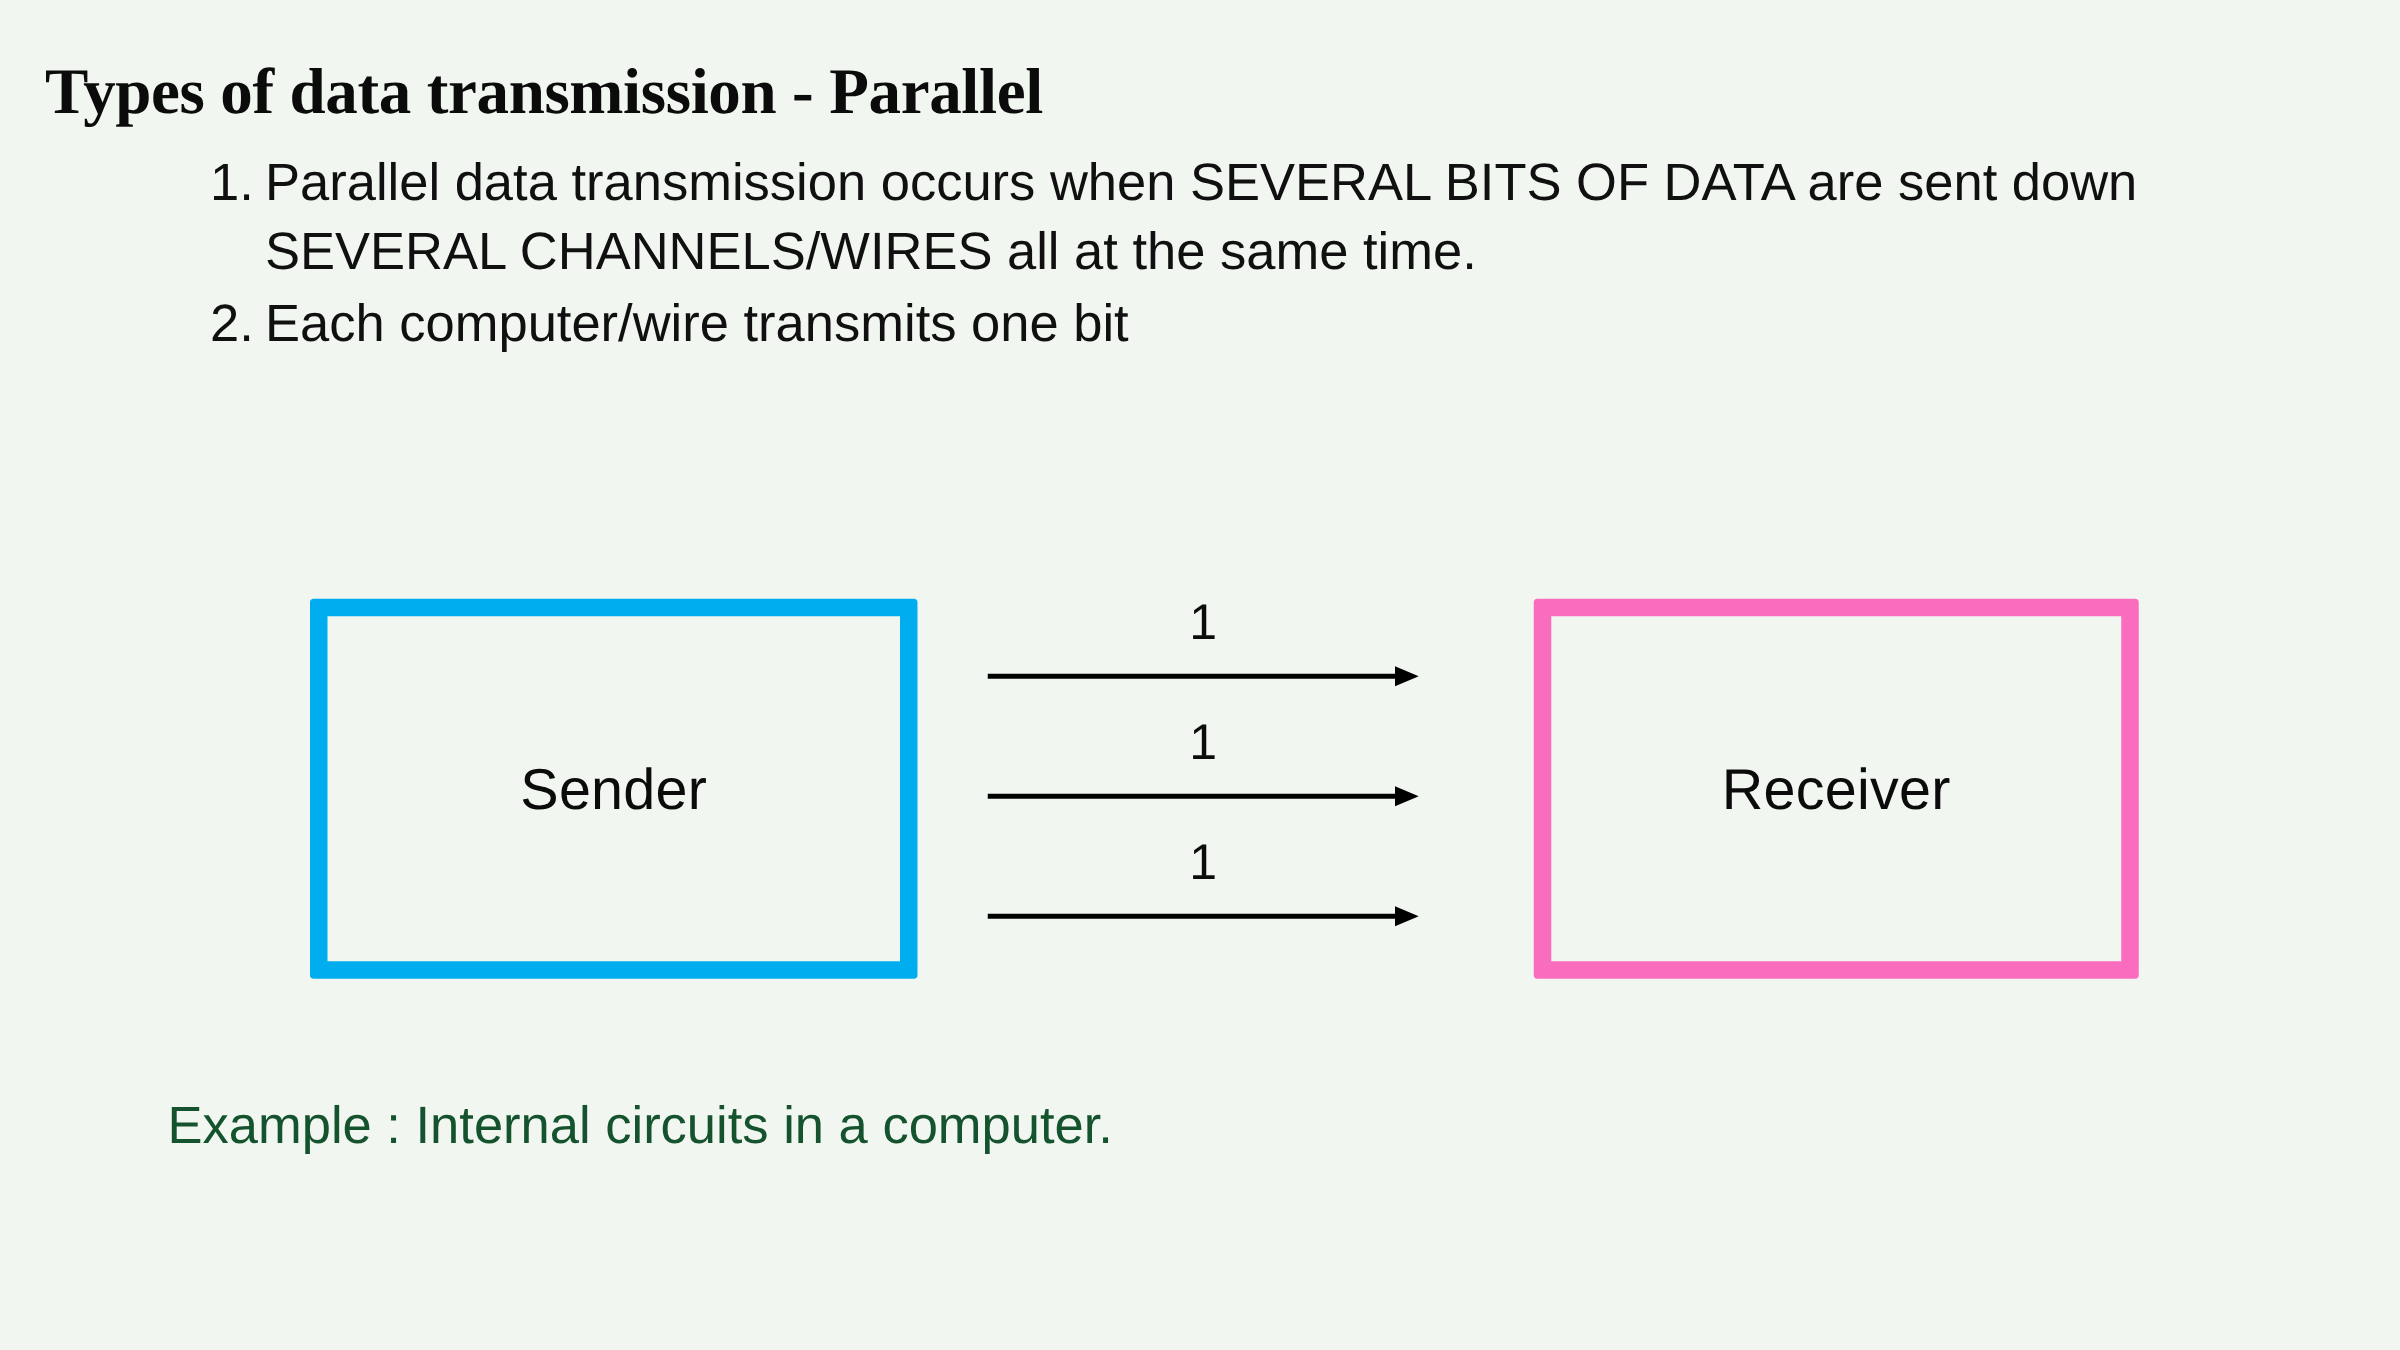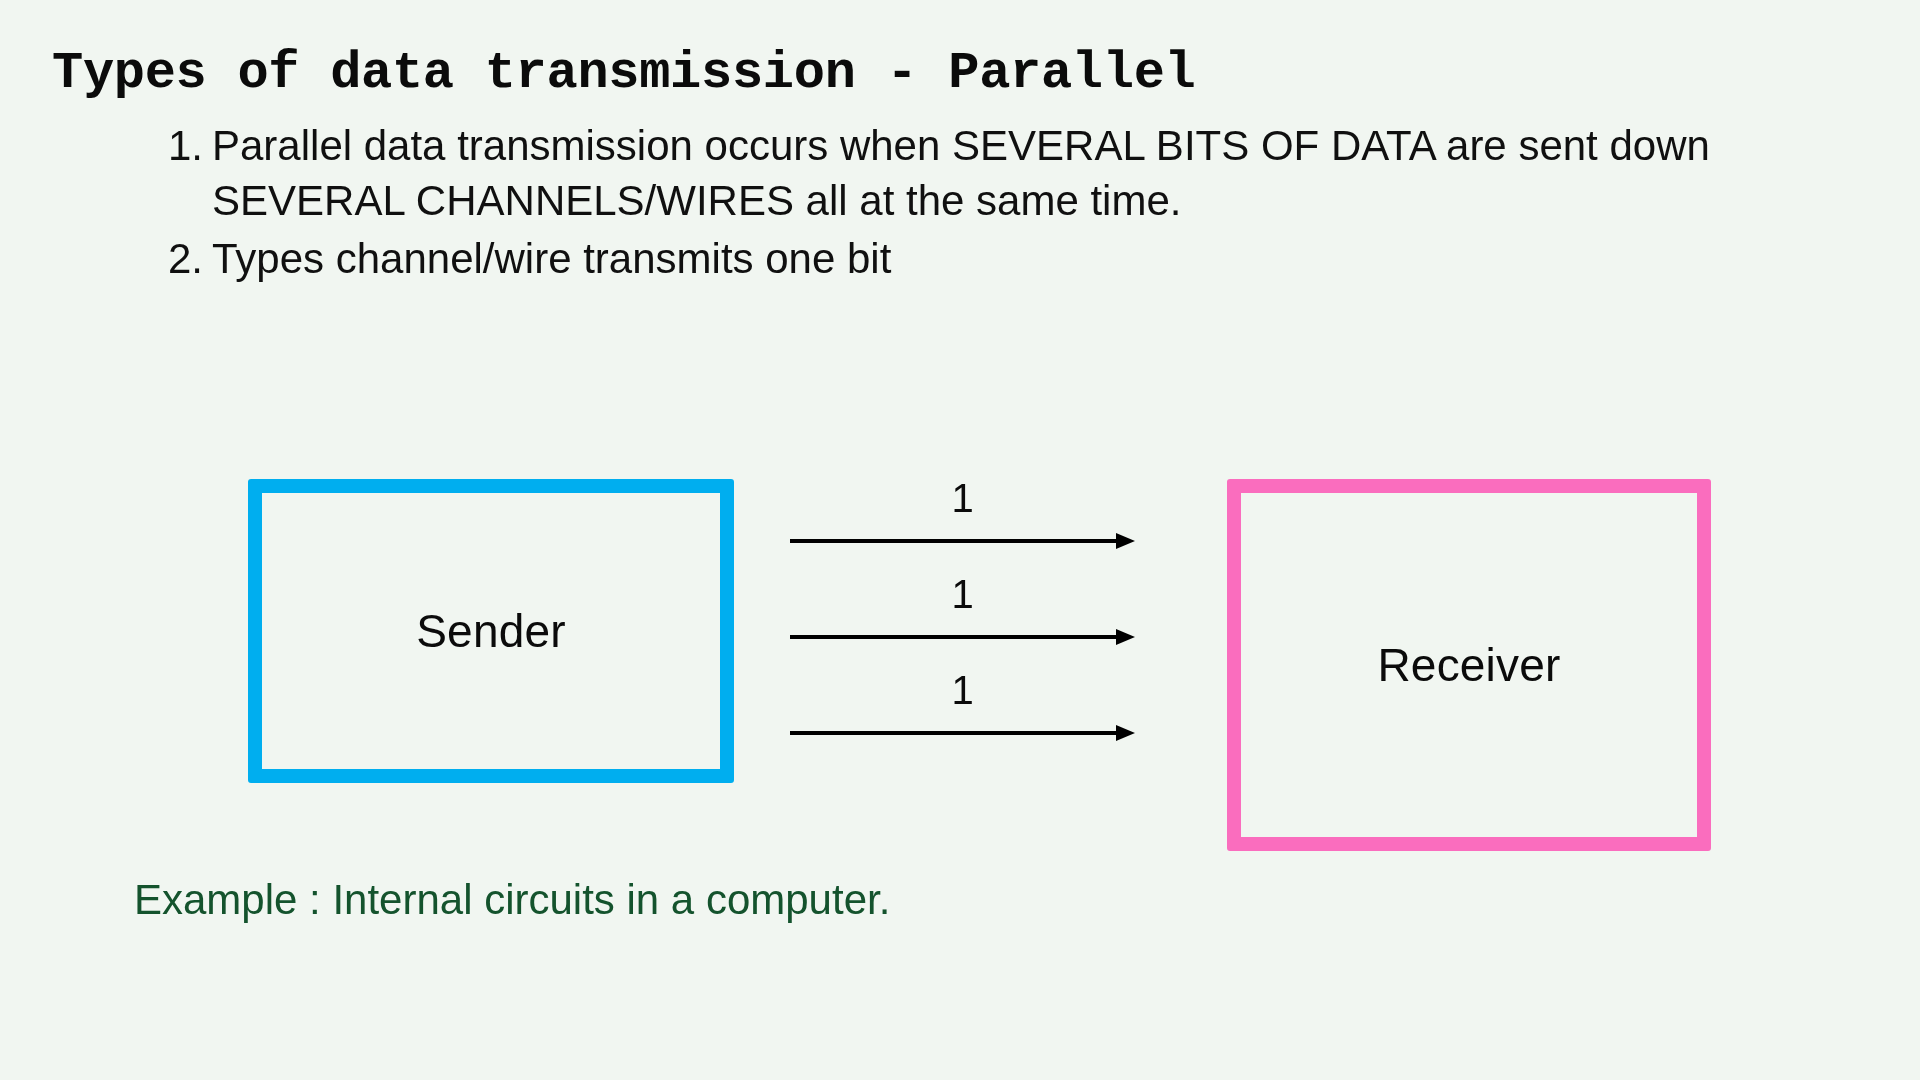--- a/index.html
+++ b/index.html
@@ -18,28 +18,28 @@
 
   .slide {
     position: absolute;
     inset: 0;
     background: #F1F6F1;
   }
 
   
   .title {
     position: absolute;
-    left: 52px;
+    left: 36px;
     top: 44px;
     font-size: 52px;
     font-weight: 700;
     letter-spacing: -0.3px;
     color: #0b0b0b;
     white-space: nowrap;
-    font-family: Liberation Mono, monospace;
+    font-family: Liberation Serif, serif;
   }
 
   
   .list {
     position: absolute;
     left: 168px;
     top: 118px;
     width: 1700px;
   }
   .list-item {
@@ -91,21 +91,21 @@
     top: 9px;
     width: 486px;
     height: 304px;
     border: 14px solid #00AEEF;
     margin-left: 32px;
   }
   .receiver-box {
     left: 1227px;
     top: 9px;
     width: 484px;
-    height: 372px;
+    height: 304px;
     border: 14px solid #FA6DBE;
   }
 
   
   .channels {
     position: absolute;
     left: 790px;
     top: 0px;
     width: 350px;
     height: 320px;
@@ -158,21 +158,21 @@
 
   <div class="list">
 
     <div class="list-item">
       <span class="list-num">1.</span>
       <span class="list-text">Parallel data transmission occurs when SEVERAL BITS OF DATA are sent down SEVERAL CHANNELS/WIRES all at the same time.</span>
     </div>
 
     <div class="list-item">
       <span class="list-num">2.</span>
-      <span class="list-text">Types channel/wire transmits one bit</span>
+      <span class="list-text">Each computer/wire transmits one bit</span>
     </div>
 
   </div>
 
   <div class="diagram">
 
     <div class="node-box sender-box">
       <span class="node-label">Sender</span>
     </div>
 

